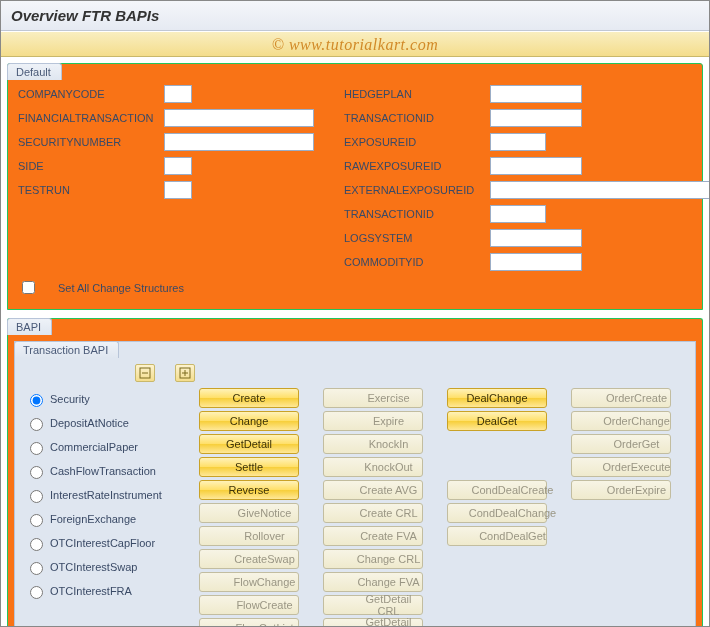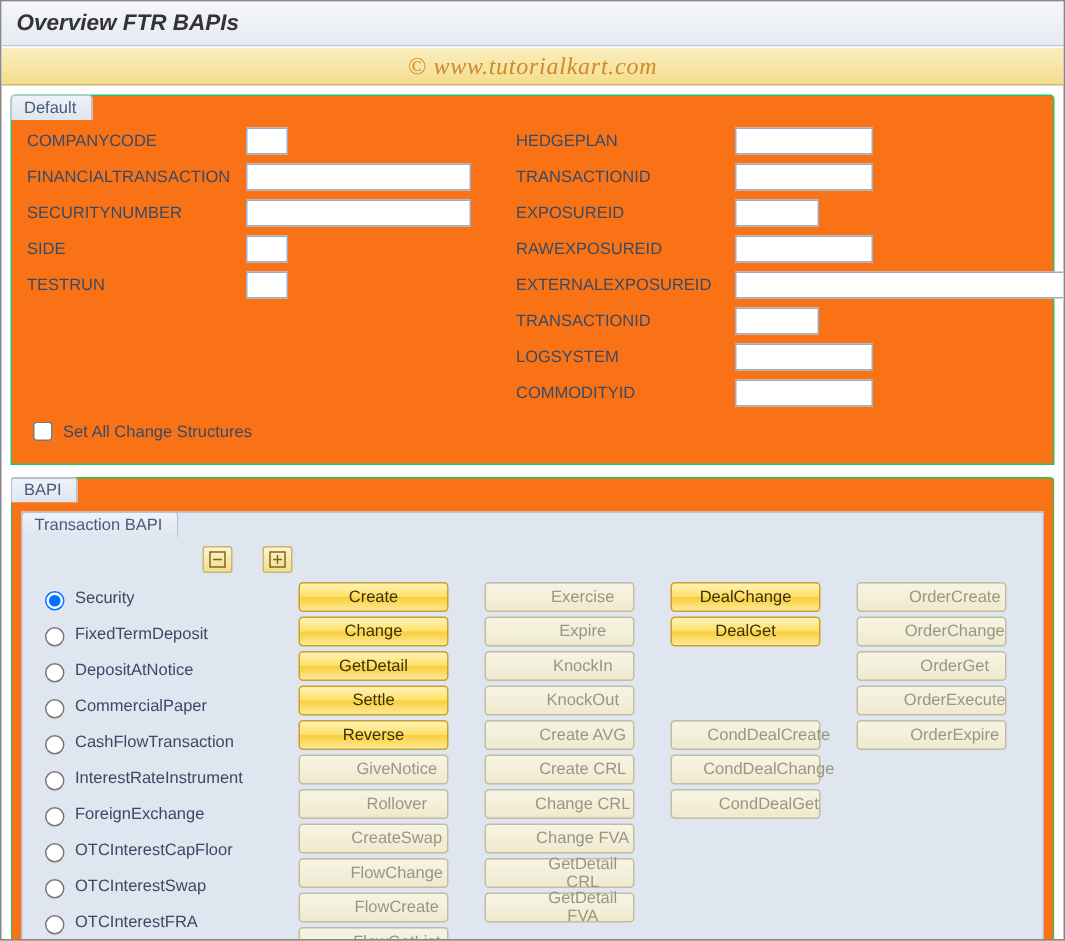--- a/index.html
+++ b/index.html
@@ -62,21 +62,21 @@
   .col { display: flex; flex-direction: column; gap: 4px; }
   .field-row { display: flex; align-items: center; gap: 6px; height: 20px; }
   .field-row label { width: 140px; color: #3a4a66; }
   .field-row input[type=text] {
     height: 18px;
     border: 1px solid #9badc6;
     background: #fff;
     padding: 0 2px;
   }
   .w-xs{width:28px}.w-s{width:56px}.w-m{width:92px}.w-l{width:150px}.w-xl{width:220px}
-  .checkbox-row { margin: 6px 0 2px 0; display:flex; align-items:center; gap:4px; color:#3a4a66;}
+  .checkbox-row { margin: 6px 0 2px 0; display:flex; align-items:center; gap:20px; color:#3a4a66;}
   .checkbox-row input { width:13px; height:13px; }
   .subgroup {
     border: 1px solid #b7c4d8;
     background: #dfe6f0;
     margin-top: 4px;
     position: relative;
   }
   .subgroup-title {
     position: absolute;
     top: -1px; left: -1px;
@@ -221,24 +221,20 @@
             </span>
           </div>
           <div class="radio-grid">
             <div class="radio-col" id="radio-col">
                 <div class="radio-row">
                   <input type="radio" name="txbapi" checked="" style="">
                   <span>Security</span>
                 </div>
                 <div class="radio-row">
                   <input type="radio" name="txbapi" style="">
-                  <span>FixedTermDeposit</span>
-                </div>
-                <div class="radio-row">
-                  <input type="radio" name="txbapi" style="">
                   <span>DepositAtNotice</span>
                 </div>
                 <div class="radio-row">
                   <input type="radio" name="txbapi" style="">
                   <span>CommercialPaper</span>
                 </div>
                 <div class="radio-row">
                   <input type="radio" name="txbapi" style="">
                   <span>CashFlowTransaction</span>
                 </div>
@@ -276,20 +272,21 @@
                 <div class="sap-btn disabled">FlowCreate</div>
                 <div class="sap-btn disabled">FlowGetList</div>
               </div>
             <div class="btn-col" id="btncol-1">
                 <div class="sap-btn disabled">Exercise</div>
                 <div class="sap-btn disabled">Expire</div>
                 <div class="sap-btn disabled">KnockIn</div>
                 <div class="sap-btn disabled">KnockOut</div>
                 <div class="sap-btn disabled">Create AVG</div>
                 <div class="sap-btn disabled">Create CRL</div>
+                <div class="sap-btn disabled">Create FVA</div>
                 <div class="sap-btn disabled">Change CRL</div>
                 <div class="sap-btn disabled">Change FVA</div>
                 <div class="sap-btn disabled">GetDetail CRL</div>
                 <div class="sap-btn disabled">GetDetail FVA</div>
               </div>
             <div class="btn-col" id="btncol-2">
                 <div class="sap-btn active">DealChange</div>
                 <div class="sap-btn active">DealGet</div>
                 <div style="height: 20px;"></div>
                 <div style="height: 20px;"></div>

